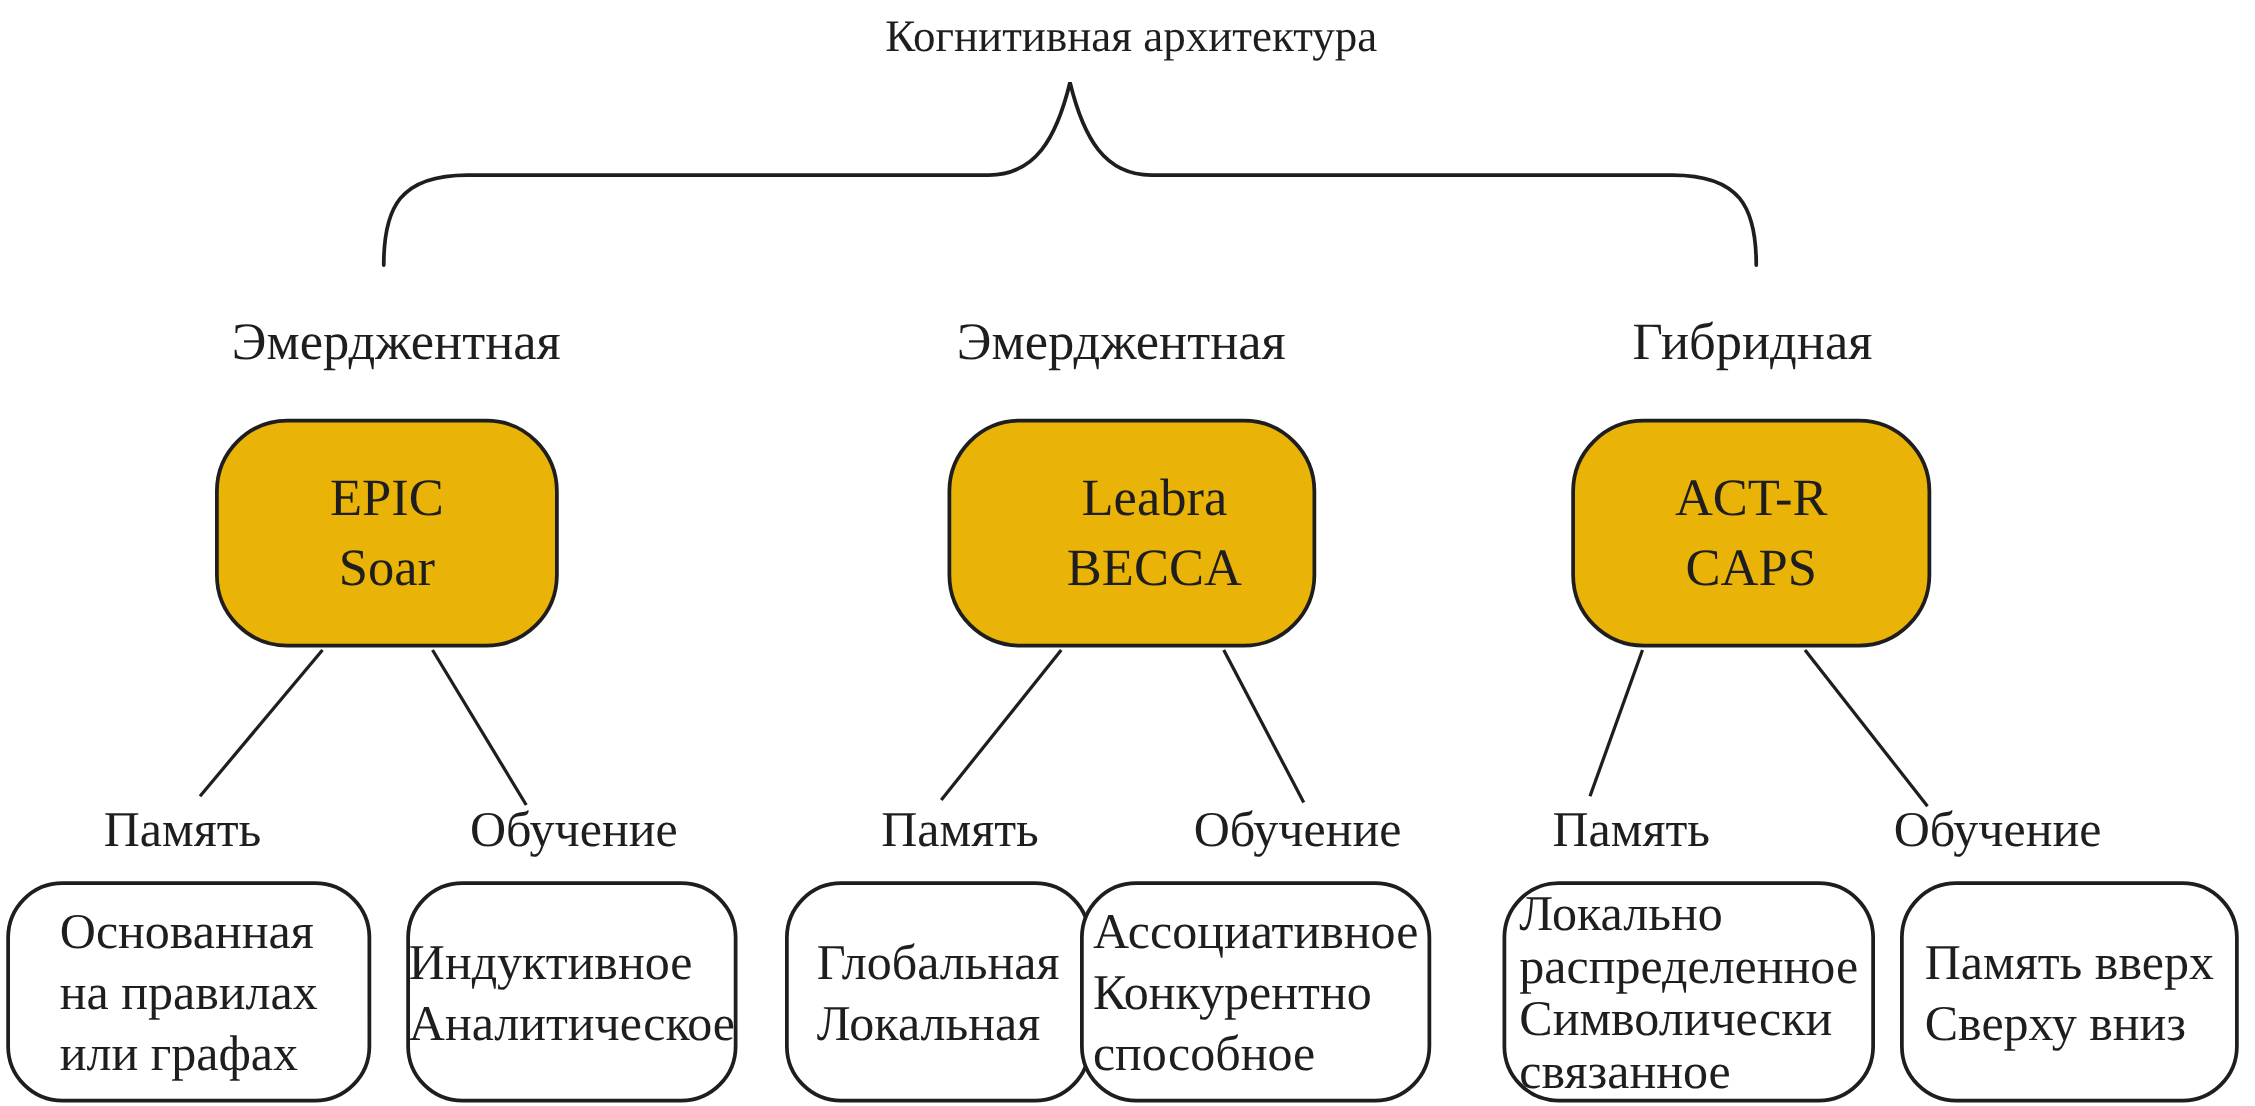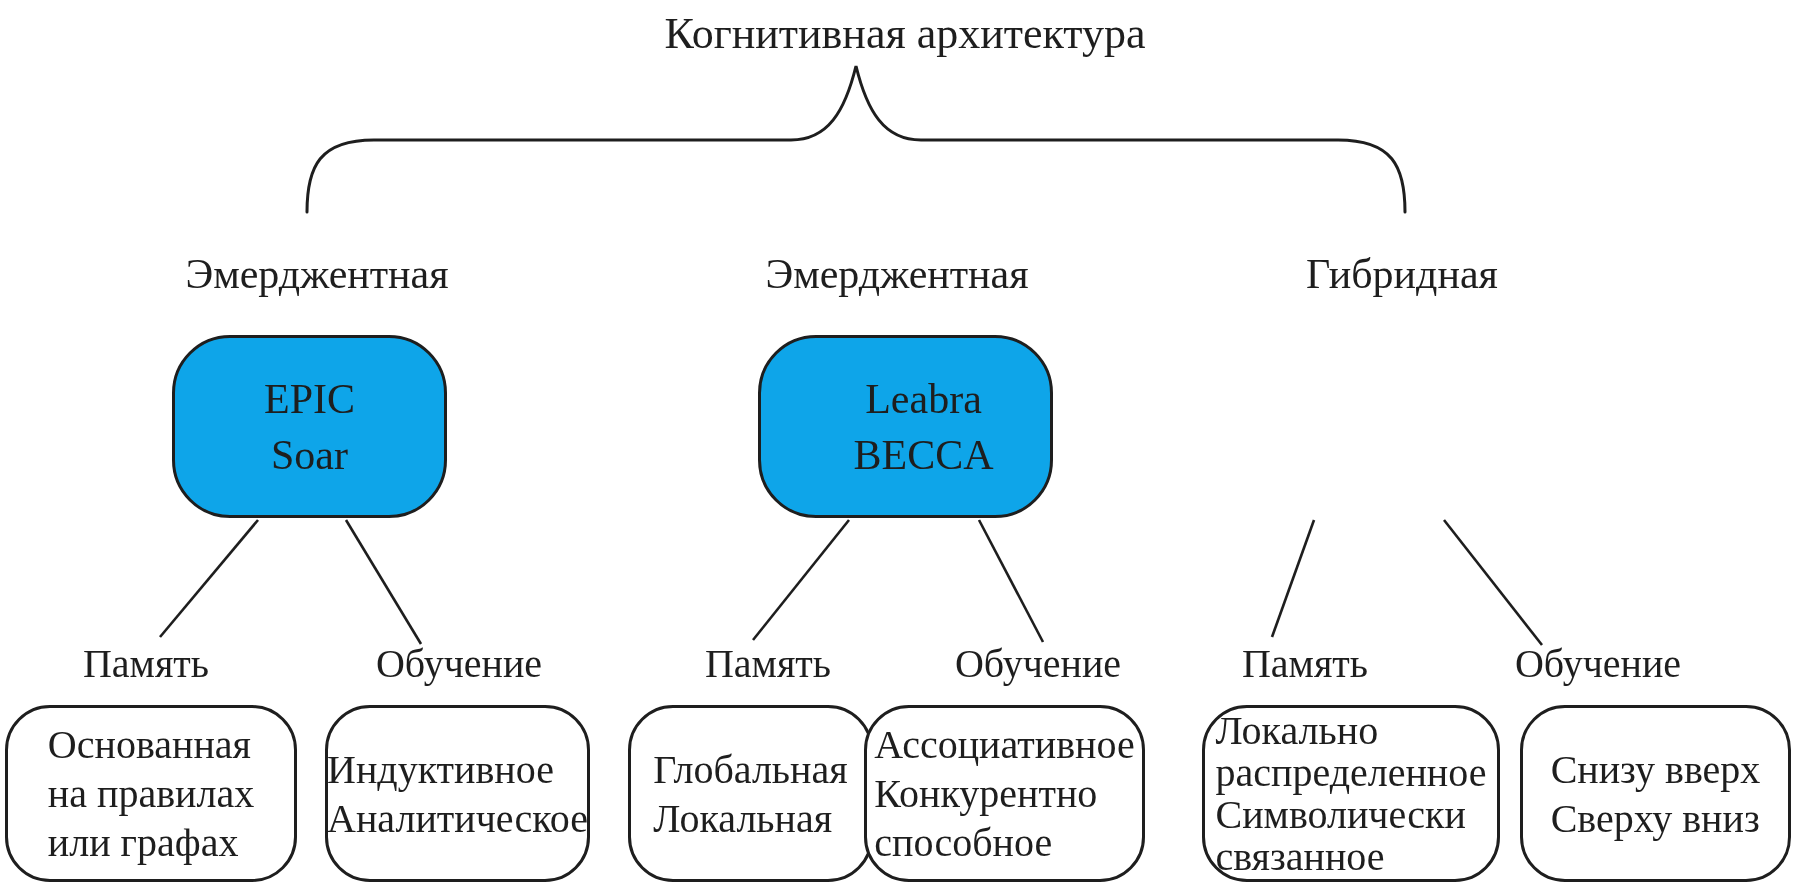--- a/index.html
+++ b/index.html
@@ -21,38 +21,38 @@
     left: 0; top: 0;
     width: 1804px;
     height: 885px;
   }
   .title {
     position: absolute;
     top: 8px;
     left: 655px;
     width: 500px;
     text-align: center;
-    font-size: 44px;
+    font-size: 36px;
     white-space: nowrap;
   }
   .branch-label {
     position: absolute;
     top: 250px;
     width: 400px;
     text-align: center;
     font-size: 42px;
     white-space: nowrap;
   }
   .arch-box {
     position: absolute;
     top: 335px;
     height: 183px;
     border: 3px solid #1e1e1e;
     border-radius: 58px;
-    background: #0ea5e9;
+    background: #eab308;
     box-sizing: border-box;
     display: flex;
     align-items: center;
     justify-content: center;
   }
   .arch-box .inner {
     text-align: center;
     font-size: 42px;
     line-height: 56px;
   }
@@ -113,20 +113,26 @@
       <span class="line-span">EPIC</span>
       <span class="line-span">Soar</span>
     </div>
   </div>
   <div class="arch-box" style="left:758px; width:295px;padding-left:36px;">
     <div class="inner">
       <span class="line-span">Leabra</span>
       <span class="line-span">BECCA</span>
     </div>
   </div>
+  <div class="arch-box" style="left:1257px; width:288px;">
+    <div class="inner">
+      <span class="line-span">ACT-R</span>
+      <span class="line-span">CAPS</span>
+    </div>
+  </div>
 
   <div class="child-label" style="left:-4px;">Память</div>
   <div class="child-label" style="left:309px;">Обучение</div>
   <div class="child-label" style="left:618px;">Память</div>
   <div class="child-label" style="left:888px;">Обучение</div>
   <div class="child-label" style="left:1155px;">Память</div>
   <div class="child-label" style="left:1448px;">Обучение</div>
 
   <div class="leaf-box" style="left:5px; width:292px;">
     <div class="inner">
@@ -157,18 +163,18 @@
   <div class="leaf-box tight" style="left:1202px; width:298px;">
     <div class="inner">
       <span class="line-span">Локально</span>
       <span class="line-span">распределенное</span>
       <span class="line-span">Символически</span>
       <span class="line-span">связанное</span>
     </div>
   </div>
   <div class="leaf-box" style="left:1520px; width:271px;">
     <div class="inner">
-      <span class="line-span">Снизу вверх</span>
+      <span class="line-span">Память вверх</span>
       <span class="line-span">Сверху вниз</span>
     </div>
   </div>
 
 </div>
 
 </body></html>

